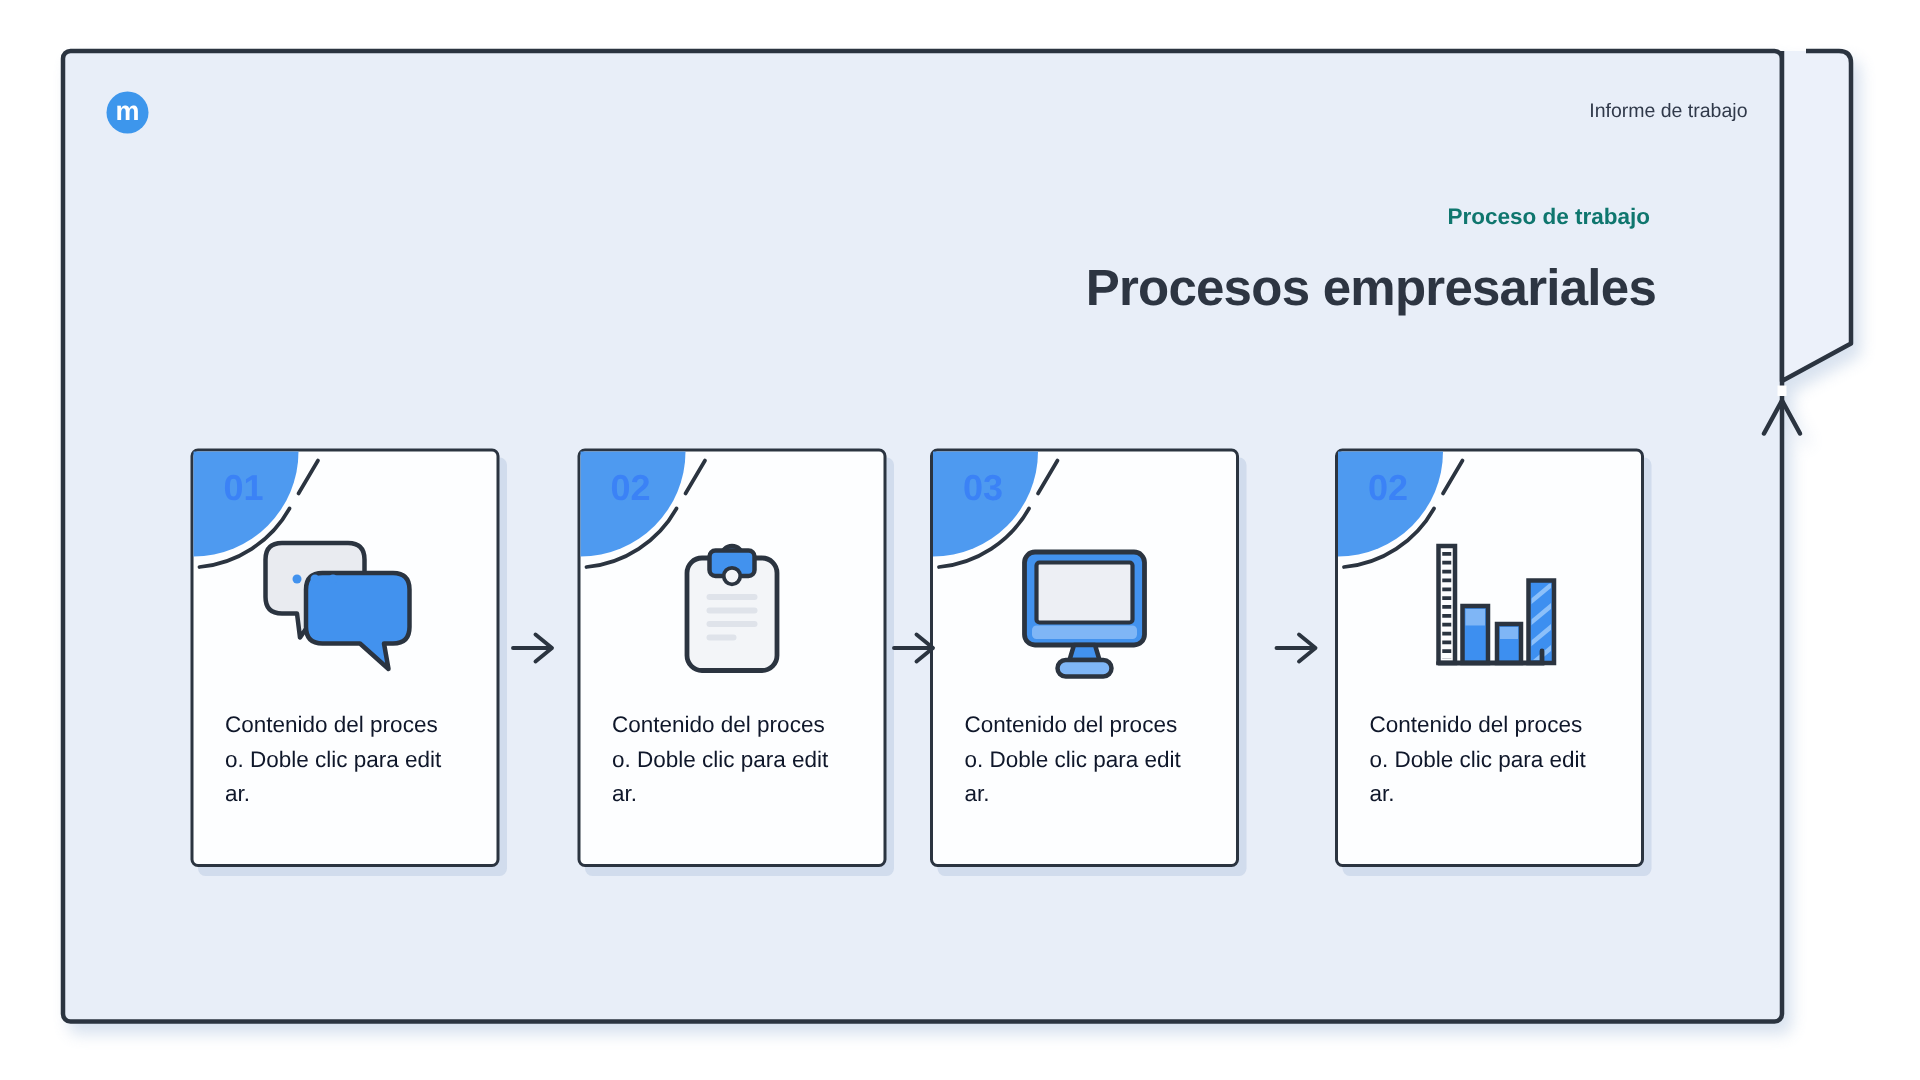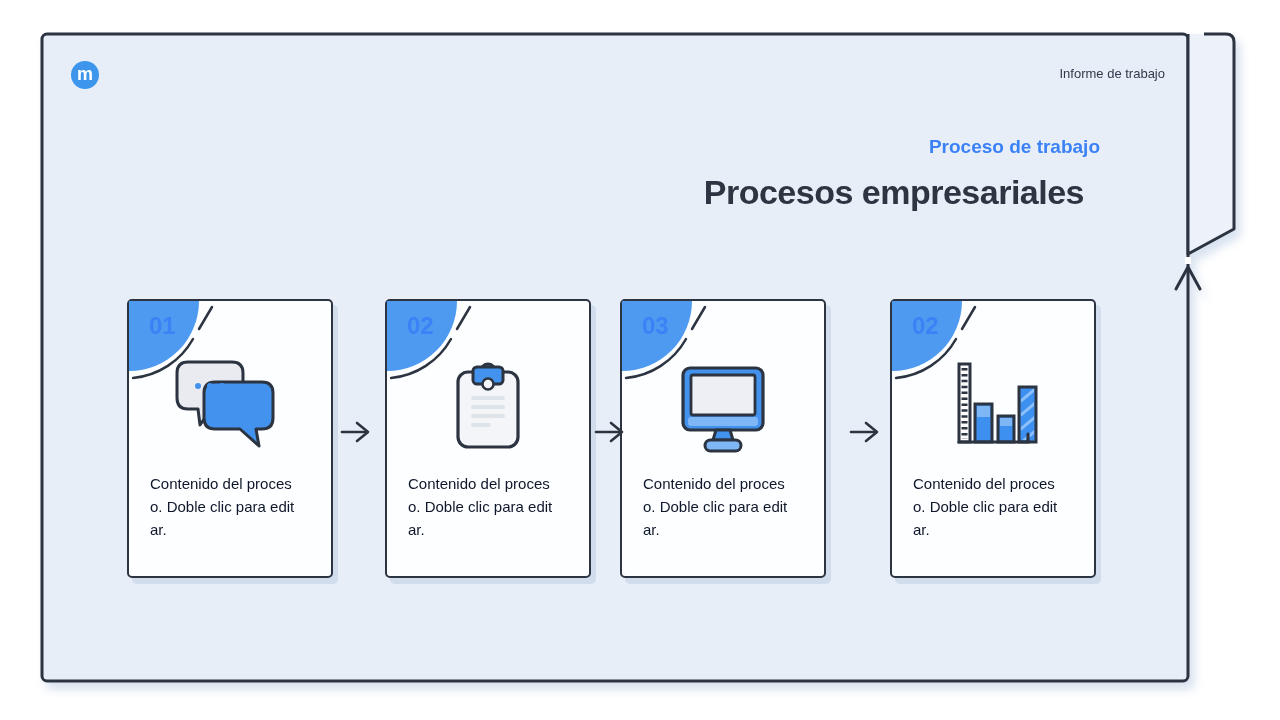--- a/index.html
+++ b/index.html
@@ -18,24 +18,24 @@
     background:#3d96ec;display:flex;align-items:center;justify-content:center;
   }
   .logo span{color:#ffffff;font-weight:700;font-size:18px;line-height:1;transform:translateY(-1px);}
   .report-label{
     position:absolute;top:66px;right:115px;font-size:13px;color:#30394a;
   }
   .desc{
     position:absolute;left:488px;top:179px;font-size:13.5px;color:#39414e;z-index:1;
   }
   .subtitle{
-    position:absolute;top:136px;right:180px;font-size:19px;font-weight:700;color:#3b82f6;z-index:2;
+    position:absolute;top:136px;right:180px;font-size:15px;font-weight:700;color:#0f766e;z-index:2;
   }
   .title{
-    position:absolute;top:173px;right:196px;font-size:34px;font-weight:700;color:#2d3542;
+    position:absolute;top:173px;right:176px;font-size:34px;font-weight:700;color:#2d3542;
     letter-spacing:-0.5px;z-index:2;
   }
   .card{
     position:absolute;top:299px;width:206px;height:279px;background:#fdfeff;
     border:2.5px solid #2b3440;border-radius:5px;box-sizing:border-box;
     box-shadow:5px 6px 0 rgba(185,201,226,0.5);
   }
   .card .corner{position:absolute;left:-2.5px;top:-2.5px;}
   .card .num{
     position:absolute;left:20px;top:11px;font-size:24px;font-weight:700;color:#3b82f6;

